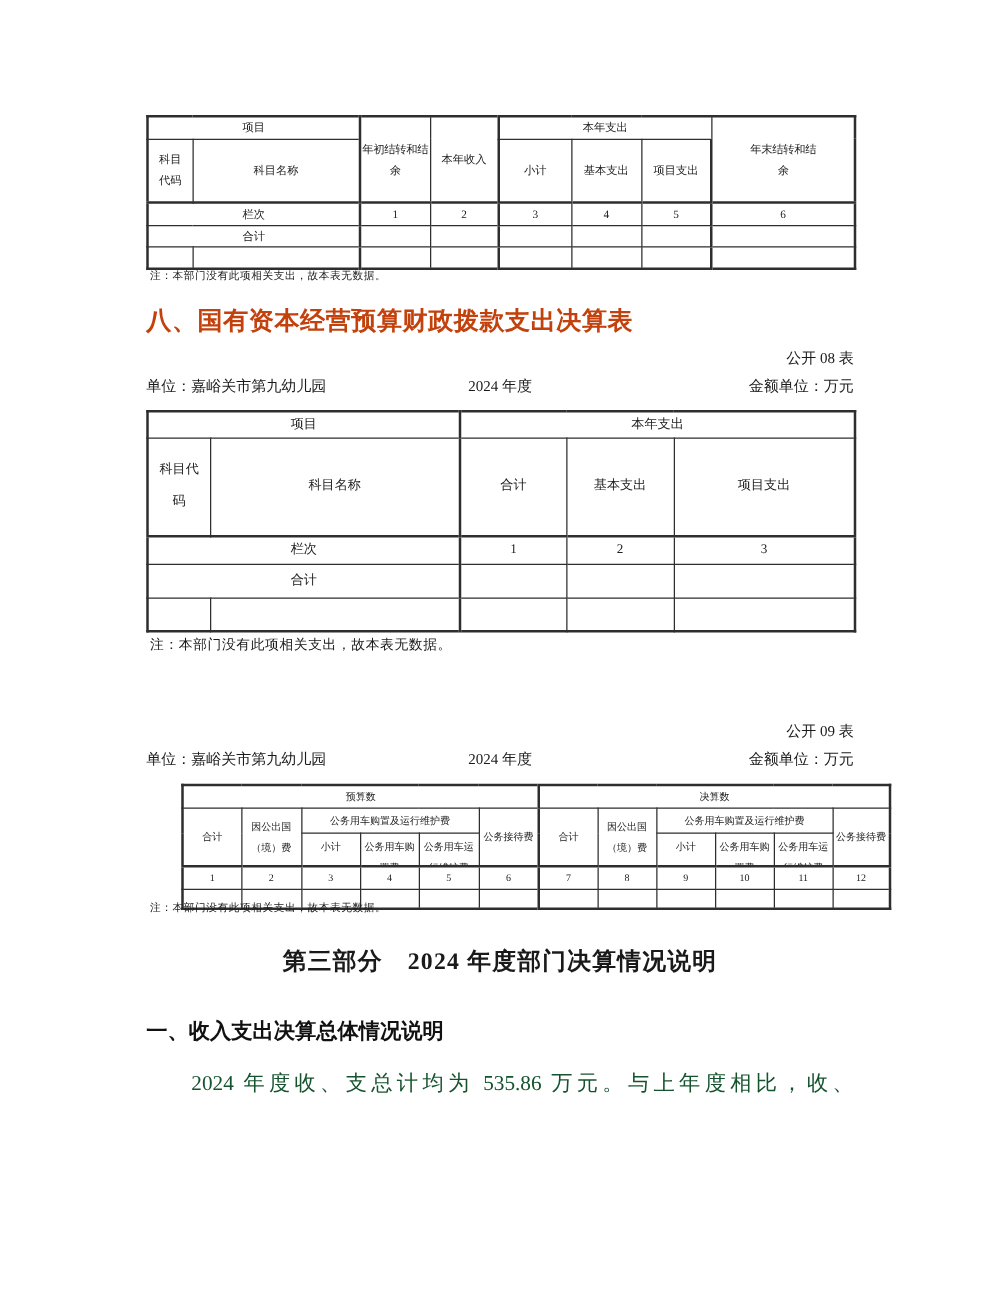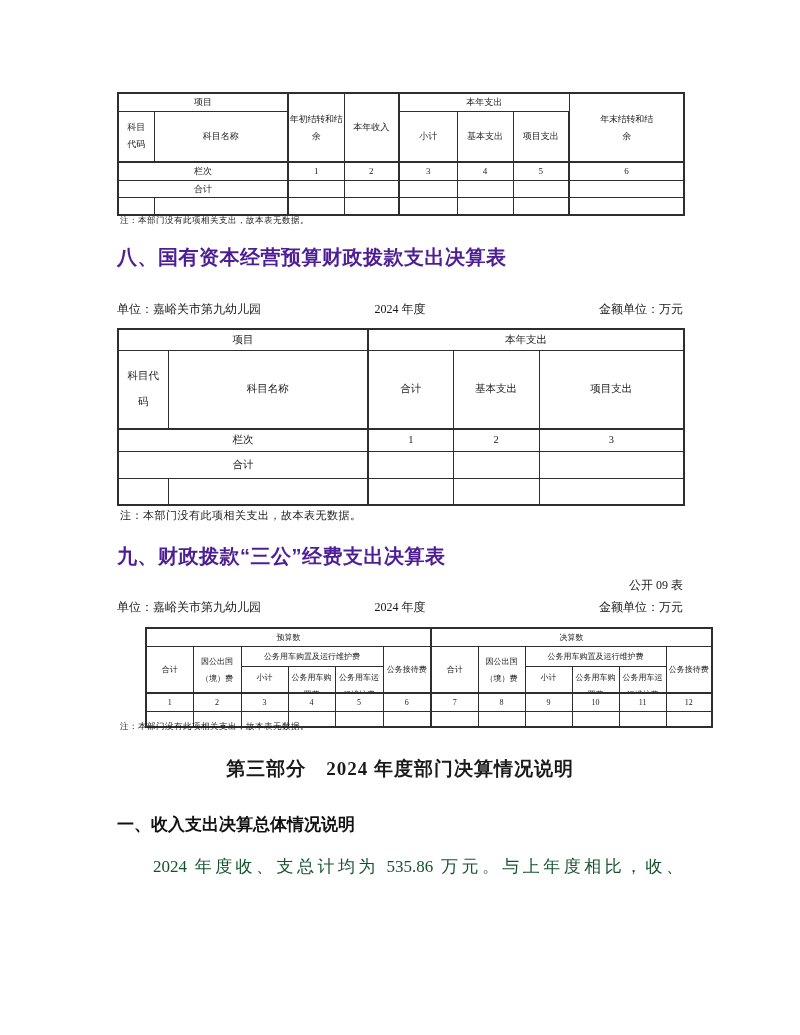--- a/index.html
+++ b/index.html
@@ -32,21 +32,21 @@
   .t9 .pad4{padding:0 4px !important;}
   .t9 .sub{vertical-align:top;padding-top:2px;}
   .clipbox{height:23px;overflow:hidden;line-height:17px;margin:0 auto;}
 
   
   .note{position:absolute;left:120px;color:#1a1a1a;letter-spacing:0.5px;font-family:Liberation Serif, serif;}
   .note-sm{font-size:8.5px;}
   .note-md{font-size:11px;}
 
   .h-num{position:absolute;left:117px;font-family:"Liberation Sans","DejaVu Sans",sans-serif;
-         font-weight:700;font-size:20px;color:#4c1d95;letter-spacing:0.5px;line-height:26px;text-align:right;}
+         font-weight:700;font-size:20px;color:#c2410c;letter-spacing:0.5px;line-height:26px;text-align:right;}
   .tableno{position:absolute;left:117px;width:566px;text-align:right;font-size:12px;line-height:14px;}
   .unitrow{position:absolute;left:117px;width:566px;display:flex;font-size:12px;line-height:16px;}
   .unitrow .u{flex:1;}
   .u-left{text-align:left;}
   .u-mid{text-align:center;}
   .u-right{text-align:right;}
 
   .part3-title{position:absolute;left:117px;width:566px;text-align:center;
                font-weight:700;font-size:19px;letter-spacing:1px;}
   .sec-title{position:absolute;left:117px;font-family:"Liberation Sans","DejaVu Sans",sans-serif;
@@ -112,20 +112,21 @@
       <td></td>
       <td></td>
       <td class="br2"></td>
       <td></td>
     </tr>
   </tbody>
     </table>
   <div class="note note-sm" style="top:215px">注：本部门没有此项相关支出，故本表无数据。</div>
 
   <div class="h-num" style="top:244px">八、国有资本经营预算财政拨款支出决算表</div>
+  <div class="tableno" style="top:279px">公开 08 表</div>
   <div class="unitrow" style="top:301px">
     <div class="u u-left">单位：嘉峪关市第九幼儿园</div>
     <div class="u u-mid">2024 年度</div>
     <div class="u u-right">金额单位：万元</div>
   </div>
 
   <table class="t t8">
     <colgroup>
       <col style="width:50px">
         <col style="width:200px">
@@ -161,21 +162,20 @@
       <td></td>
       <td class="br2"></td>
       <td></td>
       <td></td>
       <td></td>
     </tr>
   </tbody>
     </table>
   <div class="note note-md" style="top:508px">注：本部门没有此项相关支出，故本表无数据。</div>
 
-  <div class="h-num" style="top:543px">九、财政拨款“三公”经费支出决算表</div>
   <div class="tableno" style="top:578px">公开 09 表</div>
   <div class="unitrow" style="top:599px">
     <div class="u u-left">单位：嘉峪关市第九幼儿园</div>
     <div class="u u-mid">2024 年度</div>
     <div class="u u-right">金额单位：万元</div>
   </div>
 
   <table class="t t9">
     <colgroup>
       <col style="width:47px">

